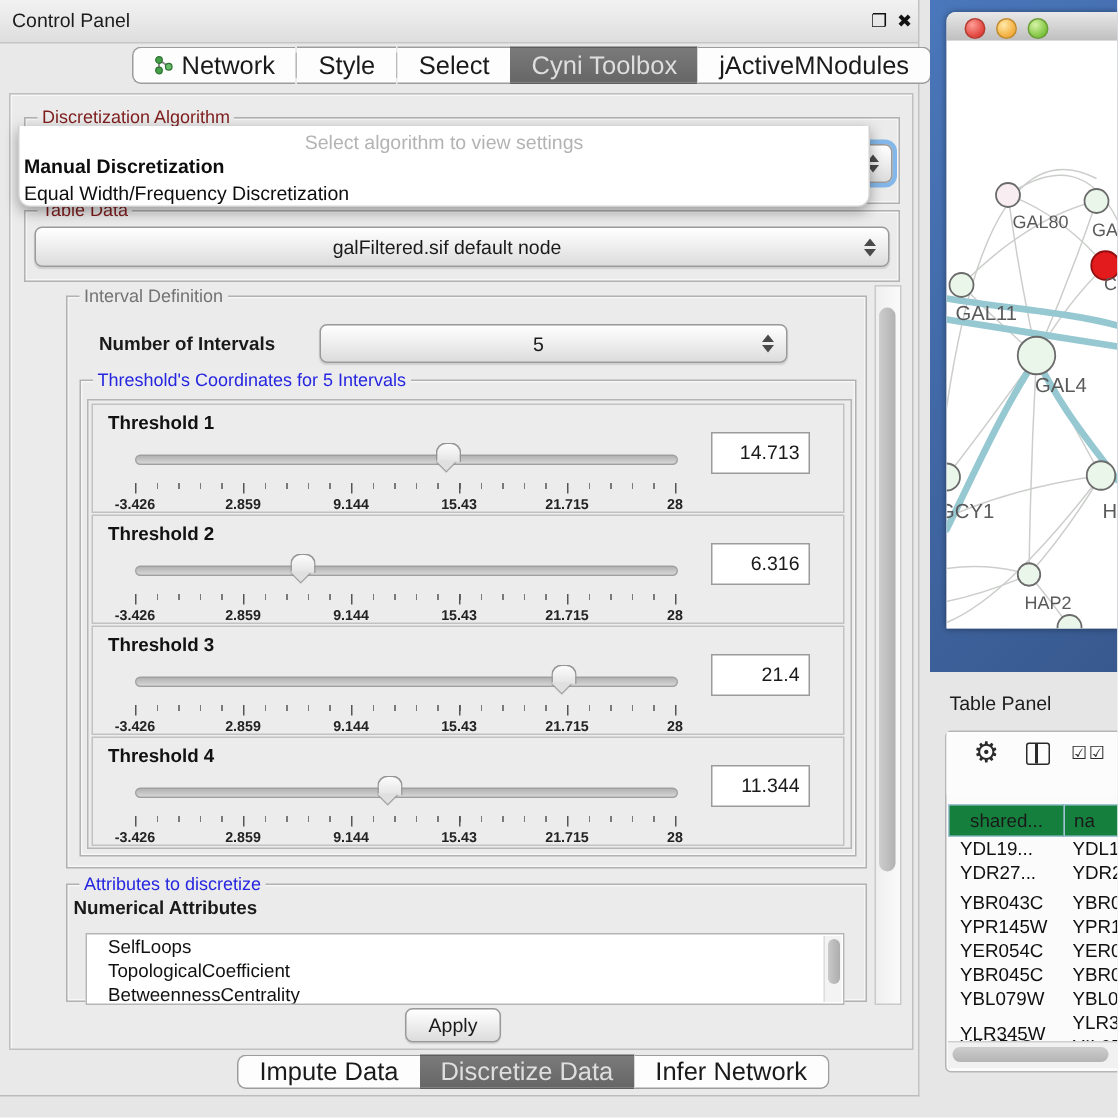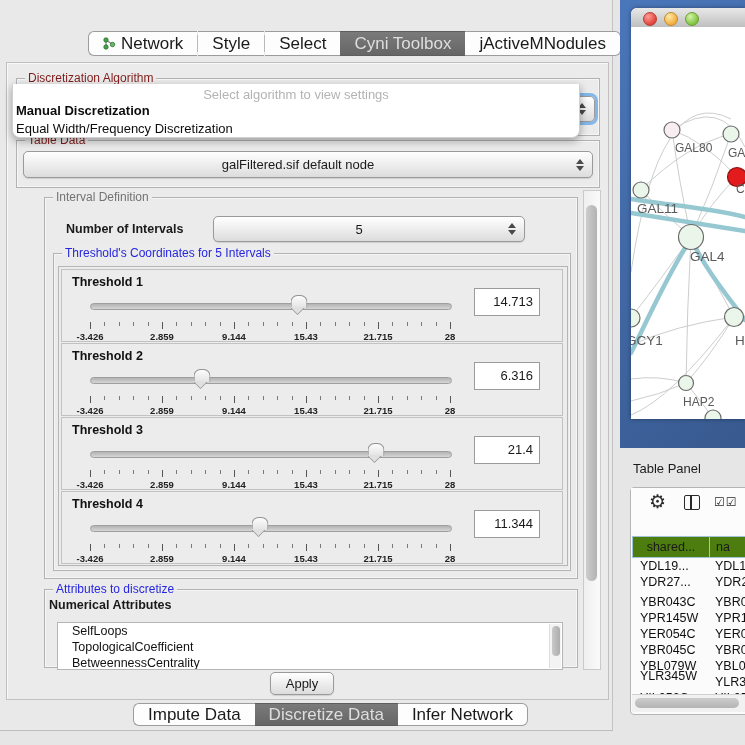--- a/index.html
+++ b/index.html
@@ -7,21 +7,21 @@
           font-family:"Liberation Sans",sans-serif;color:#1a1a1a;}
   .abs{position:absolute;}
   
   #cp-window{left:0;top:0;width:612px;height:730px;background:#e9e9e9;border-right:1px solid #c2c2c2;border-bottom:1px solid #bcbcbc;}
   #cp-titlebar{left:0;top:0;width:612px;height:28px;background:linear-gradient(#f2f2f2,#dedede);border-bottom:1px solid #c6c6c6;}
   #cp-title{left:8px;top:6px;font-size:13px;color:#1c1c1c;}
   .titlebar-btn{top:6px;width:16px;height:16px;font-size:12px;text-align:center;line-height:16px;color:#111;cursor:default;}
   
   .tabrow{display:flex;align-items:stretch;}
   #top-tabs{left:88px;top:31px;height:25px;}
-  #bottom-tabs{left:133px;top:703px;height:23px;}
+  #bottom-tabs{left:158px;top:703px;height:23px;}
   .tab{display:flex;align-items:center;gap:5px;padding:0 14px;background:#fdfdfd;border-top:1px solid #9c9c9c;border-bottom:1px solid #9c9c9c;font-size:17px;white-space:nowrap;}
   .tab.first{border-left:1px solid #9c9c9c;border-radius:6px 0 0 6px;}
   .tab.last{border-right:1px solid #9c9c9c;border-radius:0 6px 6px 0;}
   .tab.sel{background:linear-gradient(#7a7a7a,#666);color:#dedede;border-color:#5d5d5d;}
   .tab-sep{width:1px;background:#b9b9b9;margin:4px 0;}
   
   #content-panel{left:6px;top:62px;width:601px;height:636px;background:#ebebeb;border:1px solid #c0c0c0;box-shadow:inset 1px 1px 0 #f8f8f8;}
   .groupbox{border:1px solid #b2b2b2;box-shadow:inset 0 0 0 1px rgba(255,255,255,.55);}
   .grouptitle{position:absolute;top:-8px;left:8px;background:#ebebeb;padding:0 3px;font-size:12px;line-height:14px;}
   .gt-green{color:#737373;}
@@ -74,34 +74,39 @@
   .tl.green{background:radial-gradient(circle at 35% 30%,#d6f3a6,#7ec43f 70%);border:1px solid #6a9e36;}
   #net-canvas{left:0;top:19px;width:114px;height:392px;background:#fff;}
   
   #tp-title{left:633px;top:461px;font-size:13px;color:#1c1c1c;}
   #tp-box{left:630px;top:487px;width:130px;height:226px;background:#fbfbfb;border:1px solid #b5b5b5;border-radius:4px 0 0 4px;}
   #tp-toolbar{left:631px;top:488px;width:114px;height:42px;background:#fcfcfc;}
   .tp-icon{position:absolute;color:#2a2a2a;}
   #col-icon{width:14px;height:13px;border:1.6px solid #2a2a2a;border-radius:2px;}
   #col-icon::after{content:"";position:absolute;left:5.3px;top:0;width:1.6px;height:13px;background:#2a2a2a;}
   .tp-table{left:632px;top:536px;width:113px;}
-  .tp-hcell{position:absolute;height:20px;background:#4d7c0f;border:1px solid #9fc4d6;font-size:12.5px;text-align:center;line-height:20px;overflow:hidden;white-space:nowrap;}
+  .tp-hcell{position:absolute;height:20px;background:#15803d;border:1px solid #9fc4d6;font-size:12.5px;text-align:center;line-height:20px;overflow:hidden;white-space:nowrap;}
   .tp-row{position:absolute;height:16px;font-size:12.5px;line-height:16px;white-space:nowrap;overflow:hidden;color:#101010;}
   #tp-hscroll{left:632px;top:694px;width:113px;height:17px;background:#f1f1f1;border-top:1px solid #cfcfcf;}
   #tp-hscroll .thumb{position:absolute;left:3px;top:3px;width:104px;height:10px;border-radius:5px;background:linear-gradient(#cdcdcd,#b4b4b4);}
   
   .neticon{width:13px;height:13px;display:inline-block;}
 </style>
 </head>
 <body>
 
 <div id="screen">
 
   <div id="cp-window" class="abs">
 
+    <div id="cp-titlebar" class="abs">
+      <div id="cp-title" class="abs">Control Panel</div>
+      <div class="abs titlebar-btn" style="left:578px;">❐</div>
+      <div class="abs titlebar-btn" style="left:595px;">✖</div>
+    </div>
 
     <div id="top-tabs" class="abs tabrow">
       <div class="tab first">
         <svg class="neticon" viewBox="0 0 13 13">
           <line x1="3" y1="3" x2="3" y2="10" stroke="#8a8a8a" stroke-width="1.3"></line>
           <line x1="3" y1="3" x2="9" y2="7" stroke="#8a8a8a" stroke-width="1.3"></line>
           <circle cx="3" cy="3" r="2.2" fill="#43a047" stroke="#2e7031" stroke-width=".8"></circle>
           <circle cx="3" cy="10" r="2.2" fill="#43a047" stroke="#2e7031" stroke-width=".8"></circle>
           <circle cx="9.5" cy="7.5" r="2.2" fill="#66bb6a" stroke="#2e7031" stroke-width=".8"></circle>
         </svg>
@@ -388,21 +393,21 @@
     <div class="tp-row" style="left:8px;top:58px;width:70px;">YBR043C</div>
     <div class="tp-row" style="left:83px;top:58px;width:30px;">YBR04</div>
     <div class="tp-row" style="left:8px;top:74px;width:70px;">YPR145W</div>
     <div class="tp-row" style="left:83px;top:74px;width:30px;">YPR14</div>
     <div class="tp-row" style="left:8px;top:90px;width:70px;">YER054C</div>
     <div class="tp-row" style="left:83px;top:90px;width:30px;">YER05</div>
     <div class="tp-row" style="left:8px;top:106px;width:70px;">YBR045C</div>
     <div class="tp-row" style="left:83px;top:106px;width:30px;">YBR04</div>
     <div class="tp-row" style="left:8px;top:122px;width:70px;">YBL079W</div>
     <div class="tp-row" style="left:83px;top:122px;width:30px;">YBL07</div>
-    <div class="tp-row" style="left:8px;top:132px;width:70px;">YLR345W</div>
+    <div class="tp-row" style="left:8px;top:145px;width:70px;">YLR345W</div>
     <div class="tp-row" style="left:83px;top:138px;width:30px;">YLR34</div>
     <div class="tp-row" style="left:8px;top:154px;width:70px;height:5px;">YIL052C</div>
     <div class="tp-row" style="left:83px;top:154px;width:30px;height:5px;">YIL05</div>
   </div>
 
   <div id="tp-hscroll" class="abs">
     <div class="thumb"></div>
   </div>
 
 </div>

